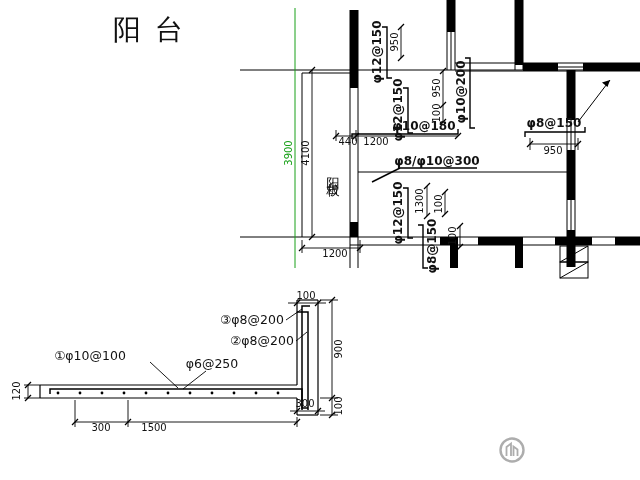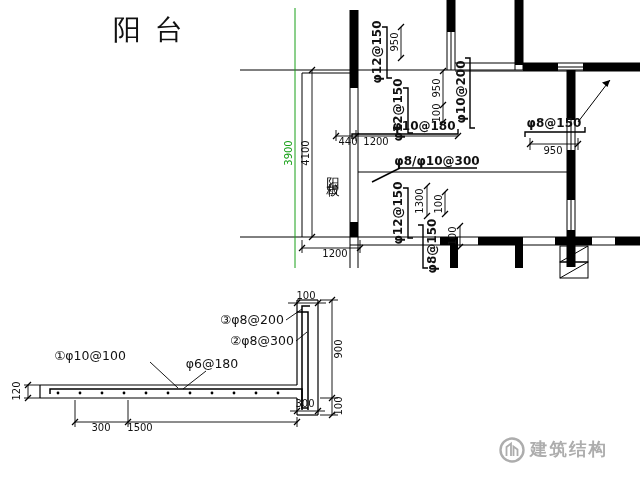--- a/index.html
+++ b/index.html
@@ -234,27 +234,26 @@
   <div class="lbl rot dim" style="left:437px;top:113px">100</div>
   <div class="lbl ctr dim" style="left:348px;top:142px">440</div>
   <div class="lbl ctr dim" style="left:376px;top:142px">1200</div>
   <div class="lbl ctr dim" style="left:553px;top:151px">950</div>
   <div class="lbl rot dim" style="left:420px;top:201px">1300</div>
   <div class="lbl rot dim" style="left:439px;top:204px">100</div>
   <div class="lbl rot dim" style="left:453px;top:236px">100</div>
   <div class="lbl ctr dim" style="left:335px;top:254px">1200</div>
 
   <div class="lbl ctr sec" style="left:252px;top:320px">③φ8@200</div>
-  <div class="lbl ctr sec" style="left:262px;top:341px">②φ8@300</div>
+  <div class="lbl ctr sec" style="left:262px;top:341px">②φ8@200</div>
   <div class="lbl ctr sec" style="left:90px;top:356px">①φ10@100</div>
-  <div class="lbl ctr sec" style="left:212px;top:364px">φ6@180</div>
+  <div class="lbl ctr sec" style="left:212px;top:364px">φ6@250</div>
 
   <div class="lbl ctr dim" style="left:306px;top:296px">100</div>
   <div class="lbl rot dim" style="left:339px;top:349px">900</div>
   <div class="lbl rot dim" style="left:339px;top:406px">100</div>
   <div class="lbl rot dim" style="left:17px;top:391px">120</div>
   <div class="lbl ctr dim" style="left:305px;top:404px">300</div>
   <div class="lbl ctr dim" style="left:101px;top:428px">300</div>
-  <div class="lbl ctr dim" style="left:140px;top:428px">1500</div>
-
-  <div class="lbl wm" style="left:530px;top:441px">建筑结构</div>
+  <div class="lbl ctr dim" style="left:154px;top:428px">1500</div>
+
 
 </div>
 
 </body></html>

